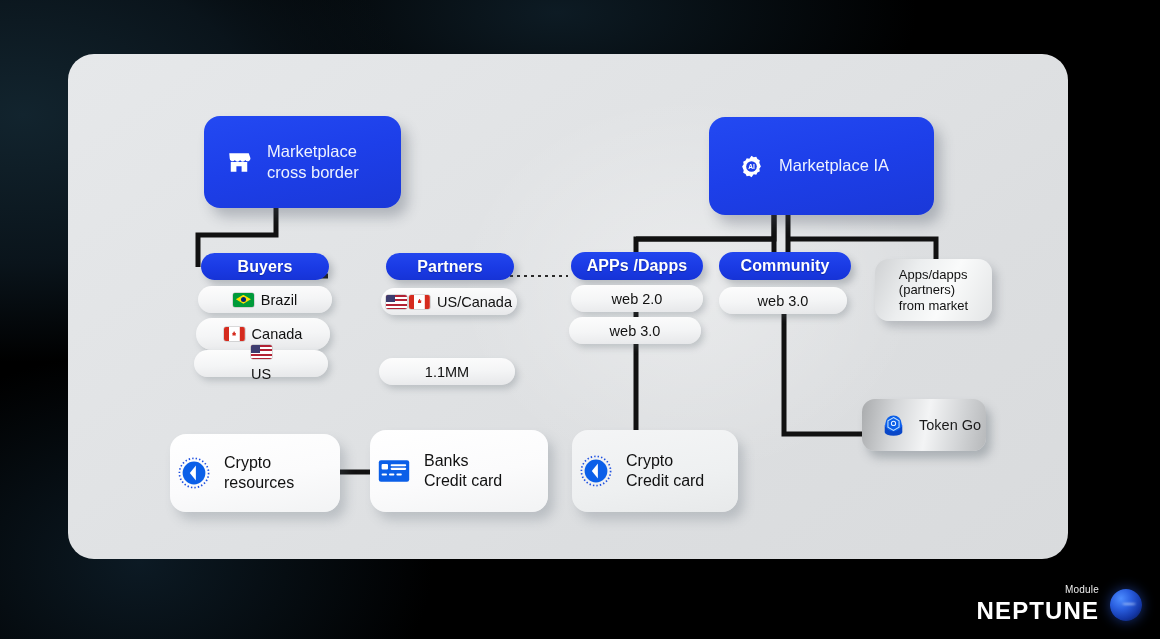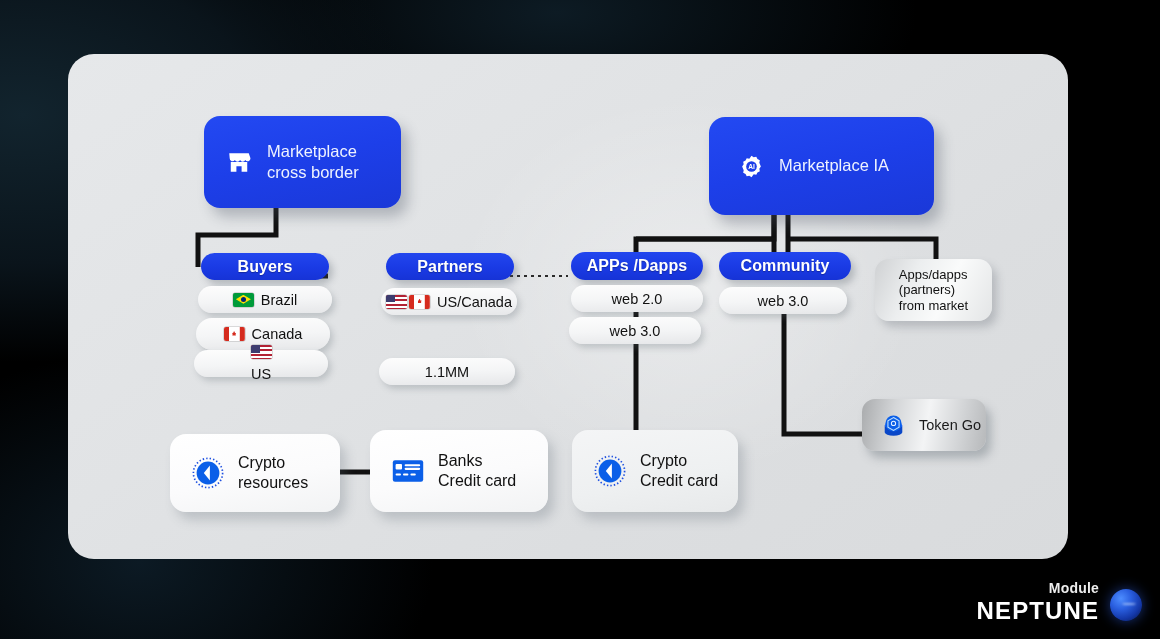--- a/index.html
+++ b/index.html
@@ -88,21 +88,21 @@
     box-shadow: 7px 9px 13px rgba(70,80,95,.32);
   }
 
   .card {
     position: absolute;
     border-radius: 16px;
     background: linear-gradient(170deg, #ffffff 0%, #fbfbfc 55%, #f2f3f4 100%);
     display: flex;
     align-items: center;
     gap: 14px;
-    padding-left: 22px;
+    padding-left: 8px;
     font-size: 16px;
     color: #111;
     line-height: 1.26;
     box-shadow: 6px 8px 11px rgba(90,100,112,.26);
   }
 
   .card.soft {
     background: linear-gradient(170deg, #f4f5f6 0%, #eef0f1 60%, #e7e9ea 100%);
   }
 
@@ -181,21 +181,21 @@
   #brand {
     position: absolute;
     right: 18px;
     bottom: 16px;
     display: flex;
     align-items: flex-end;
     gap: 11px;
     z-index: 3;
   }
   #brand .txt { text-align: right; color: #fff; line-height: 1; }
-  #brand .m1 { font-size: 14px; font-weight: 700; letter-spacing: .2px; opacity: .93; }
+  #brand .m1 { font-size: 10px; font-weight: 400; letter-spacing: .2px; opacity: .93; }
   #brand .m2 { font-size: 24px; font-weight: bold; letter-spacing: 1.1px; margin-top: 4px; }
   #brand .planet {
     width: 32px; height: 32px; border-radius: 50%; margin-bottom: 2px;
     background:
       radial-gradient(circle at 34% 30%, #4d8dff 0%, #2a5fe0 34%, #1438a8 66%, #07143f 100%);
     box-shadow: 0 0 13px rgba(45,95,225,.55);
     position: relative; overflow: hidden;
   }
   #brand .planet::after {
     content: ""; position: absolute; left: 38%; top: 44%;

